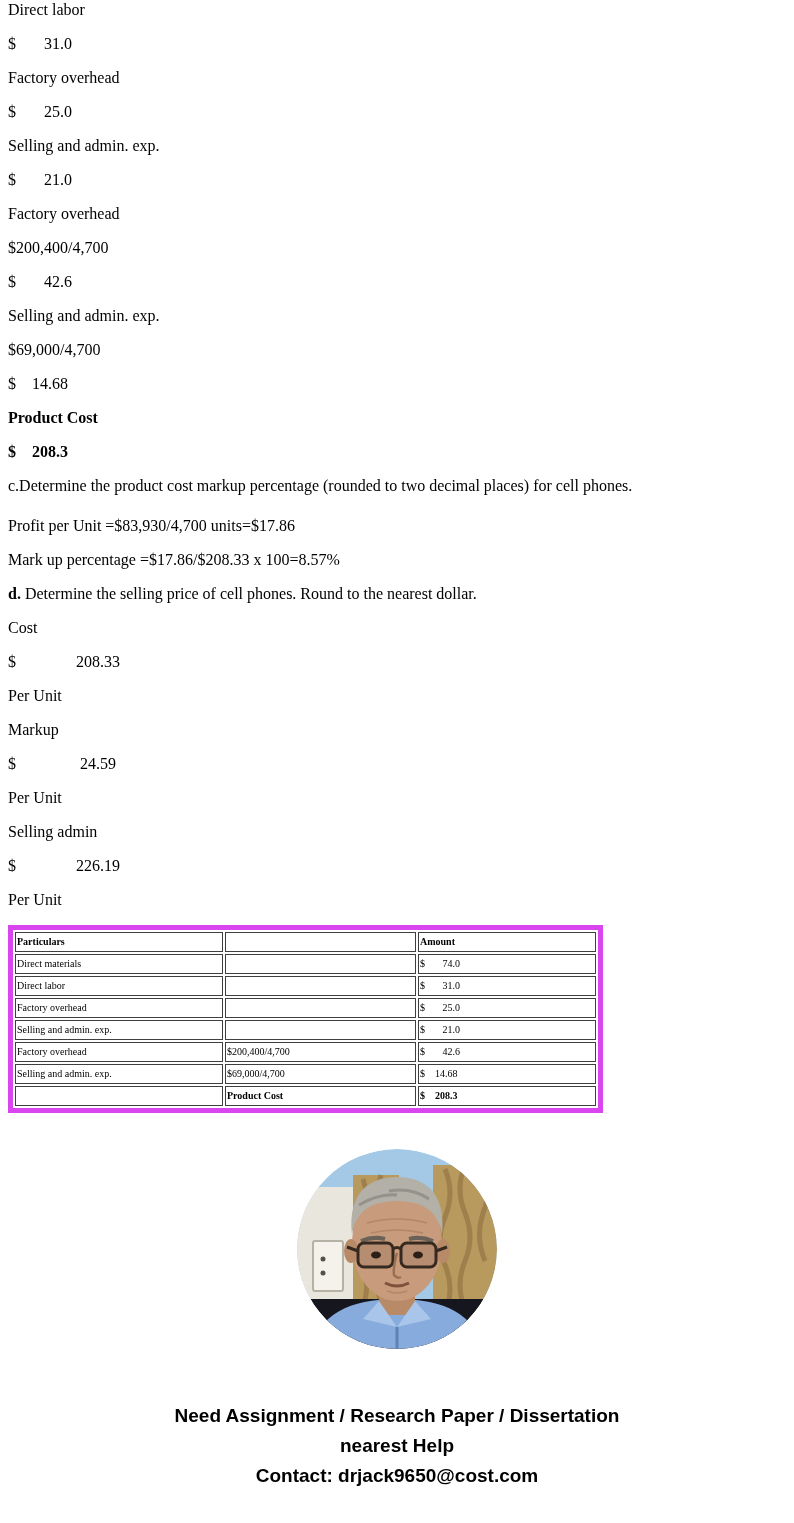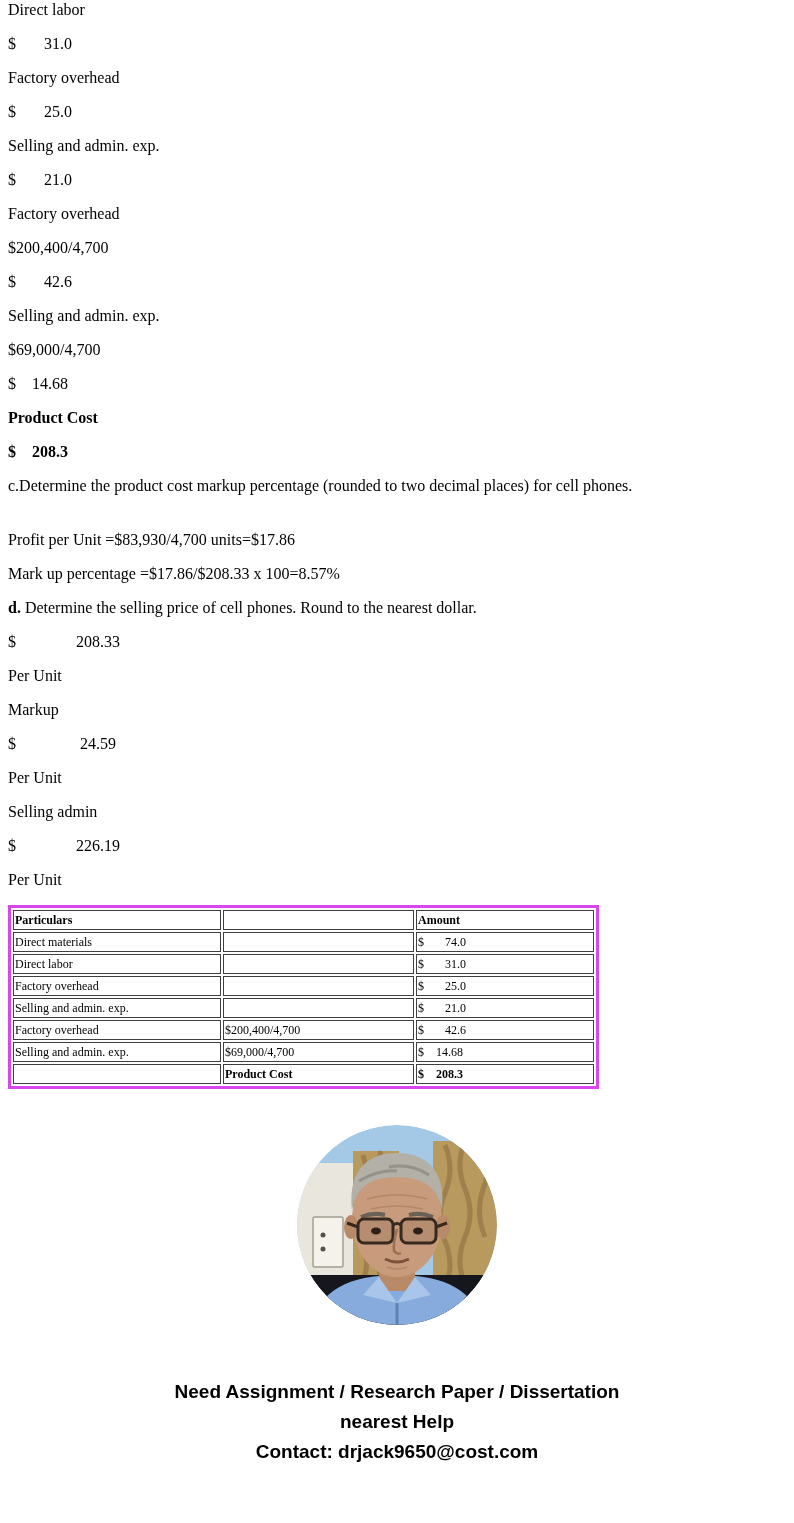--- a/index.html
+++ b/index.html
@@ -20,30 +20,30 @@
   }
   
   .doc-line {
     margin: 16px 0;
     line-height: 18px;
     white-space: pre;
     font-size: 16px;
   }
   .doc-line:first-child { margin-top: 0; }
   .bold { font-weight: bold; }
-  .gap-before { margin-top: 36px; }
+  .gap-before { margin-top: 22px; }
 
   
   .table-wrap { margin-top: 16px; }
   table.cost-table {
     border-collapse: separate;
     border-spacing: 2px;
-    border: 3px solid #d946ef;
+    border: 5px solid #d946ef;
     font-family: "Liberation Serif", serif;
-    font-size: 12px;
+    font-size: 10px;
   }
   table.cost-table th, table.cost-table td {
     border: 1px solid #3f3f3f;
     padding: 0 1px;
     line-height: 18px;
     height: 18px;
     text-align: left;
     white-space: pre;
     font-weight: normal;
   }
@@ -95,20 +95,21 @@
       <p class="doc-line">$       42.6</p>
       <p class="doc-line">Selling and admin. exp.</p>
       <p class="doc-line">$69,000/4,700</p>
       <p class="doc-line">$    14.68</p>
       <p class="doc-line bold">Product Cost</p>
       <p class="doc-line bold">$    208.3</p>
       <p class="doc-line">c.Determine the product cost markup percentage (rounded to two decimal places) for cell phones.</p>
       <p class="doc-line gap-before">Profit per Unit =$83,930/4,700 units=$17.86</p>
       <p class="doc-line">Mark up percentage =$17.86/$208.33 x 100=8.57%</p>
       <p class="doc-line"><span class="bold">d. </span><span>Determine the selling price of cell phones. Round to the nearest dollar.</span></p>
+      <p class="doc-line">Cost</p>
       <p class="doc-line">$               208.33</p>
       <p class="doc-line">Per Unit</p>
       <p class="doc-line">Markup</p>
       <p class="doc-line">$                24.59</p>
       <p class="doc-line">Per Unit</p>
       <p class="doc-line">Selling admin</p>
       <p class="doc-line">$               226.19</p>
       <p class="doc-line">Per Unit</p>
     </div>
 

